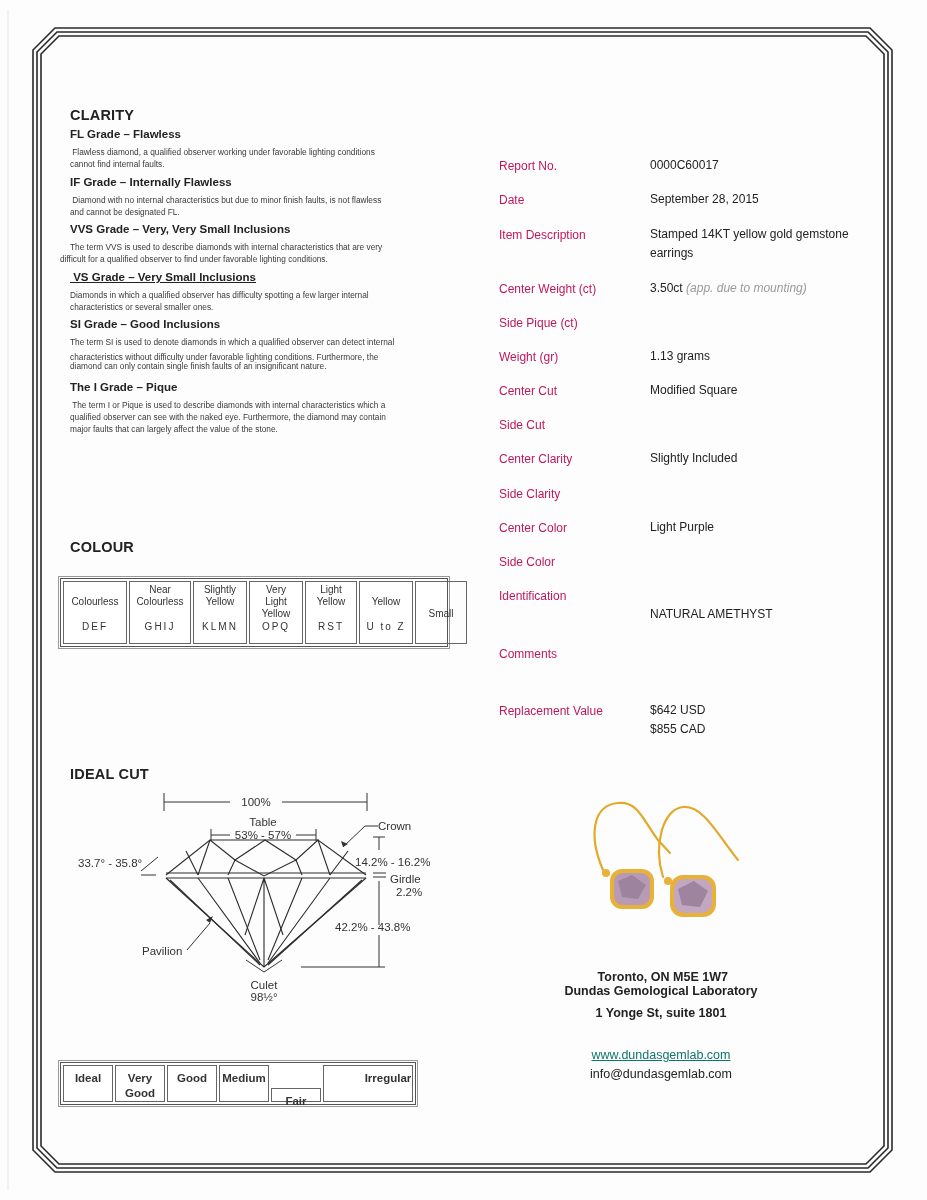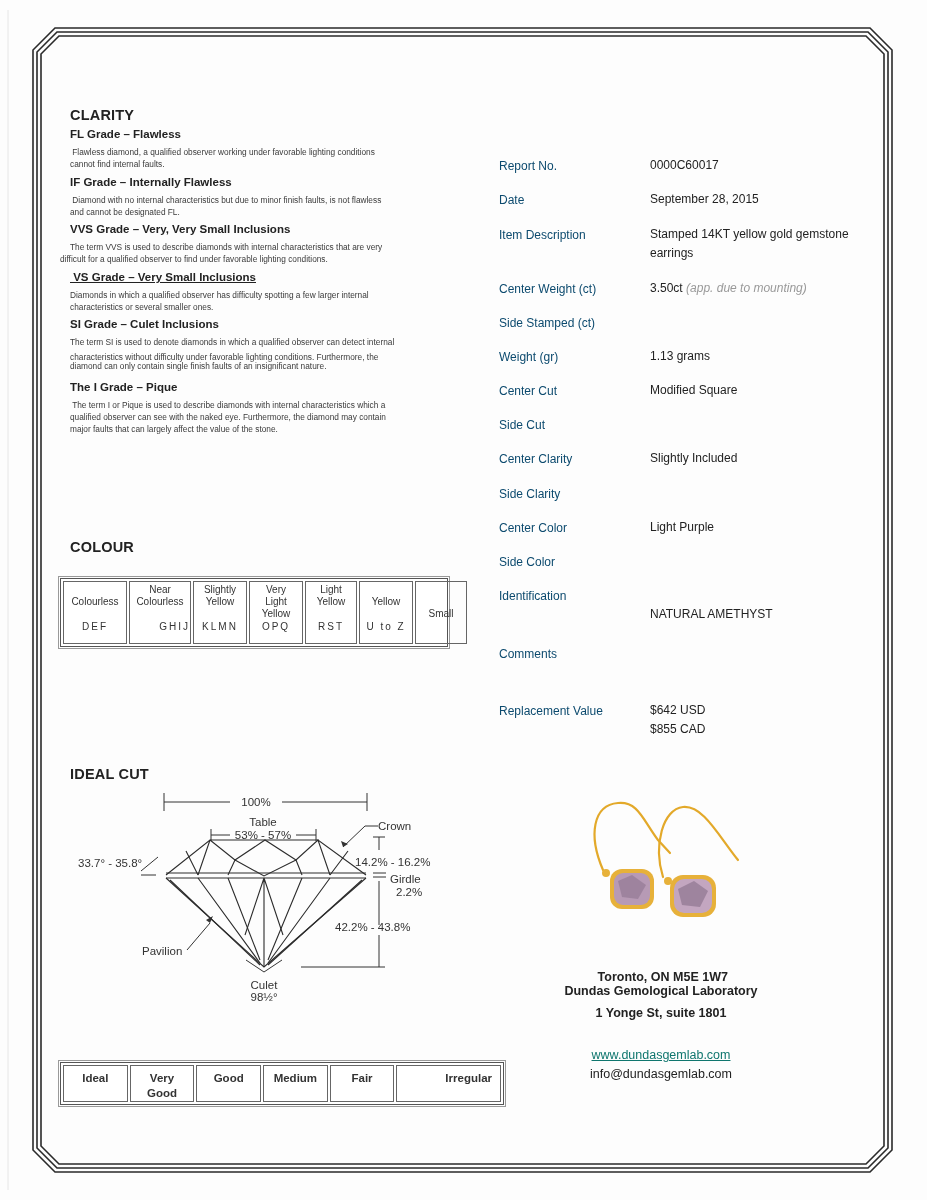--- a/index.html
+++ b/index.html
@@ -20,28 +20,28 @@
   .ctable { position: absolute; left: 60px; top: 578px; width: 388px; height: 69px;
             border: 1px solid #555; box-sizing: border-box; display: flex; padding: 2px; gap: 2px;
             background: #fff; outline: 1px solid #999; outline-offset: 1px; }
   .ccell { border: 1px solid #666; flex: 1; display: flex; flex-direction: column;
            align-items: center; justify-content: center; text-align: center;
            font-size: 10px; line-height: 12px; color: #333; position: relative; }
   .ccell .cname { position: absolute; left: 0; right: 0; }
   .ccell .cgrade { position: absolute; left: 0; right: 0; letter-spacing: 2px; }
 
   
-  .ktable { position: absolute; left: 60px; top: 1062px; width: 444px; height: 43px;
+  .ktable { position: absolute; left: 60px; top: 1062px; width: 356px; height: 43px;
             border: 1px solid #555; box-sizing: border-box; display: flex; padding: 2px; gap: 2px;
             background: #fff; outline: 1px solid #999; outline-offset: 1px; }
   .kcell { border: 1px solid #666; flex: 1; text-align: center; font-weight: bold;
            font-size: 11.5px; line-height: 15px; padding-top: 5px; color: #333; }
 
   
-  .flabel { position: absolute; left: 499px; font-size: 12px; color: #0c4a6e; }
+  .flabel { position: absolute; left: 499px; font-size: 12px; color: #be185d; }
   .fvalue { position: absolute; left: 650px; font-size: 12px; color: #222; line-height: 19px; }
   .fnote { font-style: italic; color: #999; }
 
   
   .lab { position: absolute; left: 530px; width: 262px; text-align: center; font-size: 12.5px; color: #222; }
   .lab.b { font-weight: bold; }
   .lab-link { color: #0f766e; text-decoration: underline; }
 
   svg text { font-family: "Liberation Sans", "DejaVu Sans", sans-serif; }
 </style>
@@ -65,40 +65,40 @@
     <div class="abs grade-p" style="left: 70px; top: 158px; white-space: pre;">cannot find internal faults.</div>
     <div class="abs grade-h" style="left: 70px; top: 176px; white-space: pre;">IF Grade – Internally Flawless</div>
     <div class="abs grade-p" style="left: 70px; top: 194px; white-space: pre;"> Diamond with no internal characteristics but due to minor finish faults, is not flawless</div>
     <div class="abs grade-p" style="left: 70px; top: 206px; white-space: pre;">and cannot be designated FL.</div>
     <div class="abs grade-h" style="left: 70px; top: 223px; white-space: pre;">VVS Grade – Very, Very Small Inclusions</div>
     <div class="abs grade-p" style="left: 70px; top: 241px; white-space: pre;">The term VVS is used to describe diamonds with internal characteristics that are very</div>
     <div class="abs grade-p" style="left: 60px; top: 253px; white-space: pre;">difficult for a qualified observer to find under favorable lighting conditions.</div>
     <div class="abs grade-h" style="left: 70px; top: 271px; white-space: pre; text-decoration: underline;"> VS Grade – Very Small Inclusions</div>
     <div class="abs grade-p" style="left: 70px; top: 289px; white-space: pre;">Diamonds in which a qualified observer has difficulty spotting a few larger internal</div>
     <div class="abs grade-p" style="left: 70px; top: 301px; white-space: pre;">characteristics or several smaller ones.</div>
-    <div class="abs grade-h" style="left: 70px; top: 318px; white-space: pre;">SI Grade – Culet Inclusions</div>
+    <div class="abs grade-h" style="left: 70px; top: 318px; white-space: pre;">SI Grade – Good Inclusions</div>
     <div class="abs grade-p" style="left: 70px; top: 336px; white-space: pre;">The term SI is used to denote diamonds in which a qualified observer can detect internal</div>
     <div class="abs grade-p" style="left: 70px; top: 351px; white-space: pre;">characteristics without difficulty under favorable lighting conditions. Furthermore, the</div>
     <div class="abs grade-p" style="left: 70px; top: 360px; white-space: pre;">diamond can only contain single finish faults of an insignificant nature.</div>
     <div class="abs grade-h" style="left: 70px; top: 381px; white-space: pre;">The I Grade – Pique</div>
     <div class="abs grade-p" style="left: 70px; top: 399px; white-space: pre;"> The term I or Pique is used to describe diamonds with internal characteristics which a</div>
     <div class="abs grade-p" style="left: 70px; top: 411px; white-space: pre;">qualified observer can see with the naked eye. Furthermore, the diamond may contain</div>
     <div class="abs grade-p" style="left: 70px; top: 423px; white-space: pre;">major faults that can largely affect the value of the stone.</div>
   </div>
 
 <div class="abs sec-title" style="left:70px; top:539px;">COLOUR</div>
 <div class="ctable" id="colour-table">
     <div class="ccell" style="flex: 0 0 62px;">
       <div class="cname" style="top: 14px;">Colourless</div>
       <div class="cgrade" style="top: 39px;">DEF</div>
     </div>
     <div class="ccell" style="flex: 0 0 60px;">
       <div class="cname" style="top: 2px;">Near</div>
       <div class="cname" style="top: 14px;">Colourless</div>
-      <div class="cgrade" style="top: 39px; text-align: right;">GHIJ</div>
+      <div class="cgrade" style="top: 39px;">GHIJ</div>
     </div>
     <div class="ccell" style="flex: 0 0 52px;">
       <div class="cname" style="top: 2px;">Slightly</div>
       <div class="cname" style="top: 14px;">Yellow</div>
       <div class="cgrade" style="top: 39px;">KLMN</div>
     </div>
     <div class="ccell" style="flex: 0 0 52px;">
       <div class="cname" style="top: 2px;">Very</div>
       <div class="cname" style="top: 14px;">Light</div>
       <div class="cname" style="top: 26px;">Yellow</div>
@@ -179,35 +179,35 @@
   <text x="204" y="204" text-anchor="middle" font-size="11.5" fill="#333">Culet</text>
   <text x="204" y="216" text-anchor="middle" font-size="11.5" fill="#333">98½°</text>
 </svg>
 
 <div class="ktable" id="cut-table">
     <div class="kcell" style="white-space: pre-line;">Ideal</div>
     <div class="kcell" style="white-space: pre-line;">Very
 Good</div>
     <div class="kcell" style="white-space: pre-line;">Good</div>
     <div class="kcell" style="white-space: pre-line;">Medium</div>
-    <div class="kcell" style="white-space: pre-line;">Fair</div>
+    <div class="kcell" style="white-space: pre-line; margin-top: 23px;">Fair</div>
     <div class="kcell" style="white-space: pre-line; padding-left: 40px;">Irregular</div>
   </div>
 
 <div id="report-fields">
     <div class="flabel" style="top: 159px;">Report No.</div>
     <div class="fvalue" style="top: 156px; white-space: pre-line;"><span>0000C60017</span></div>
     <div class="flabel" style="top: 193px;">Date</div>
     <div class="fvalue" style="top: 190px; white-space: pre-line;"><span>September 28, 2015</span></div>
     <div class="flabel" style="top: 228px;">Item Description</div>
     <div class="fvalue" style="top: 225px; white-space: pre-line;"><span>Stamped 14KT yellow gold gemstone
 earrings</span></div>
     <div class="flabel" style="top: 282px;">Center Weight (ct)</div>
     <div class="fvalue" style="top: 279px; white-space: pre-line;"><span>3.50ct</span> <span class="fnote">(app. due to mounting)</span></div>
-    <div class="flabel" style="top: 316px;">Side Stamped (ct)</div>
+    <div class="flabel" style="top: 316px;">Side Pique (ct)</div>
     <div class="flabel" style="top: 350px;">Weight (gr)</div>
     <div class="fvalue" style="top: 347px; white-space: pre-line;"><span>1.13 grams</span></div>
     <div class="flabel" style="top: 384px;">Center Cut</div>
     <div class="fvalue" style="top: 381px; white-space: pre-line;"><span>Modified Square</span></div>
     <div class="flabel" style="top: 418px;">Side Cut</div>
     <div class="flabel" style="top: 452px;">Center Clarity</div>
     <div class="fvalue" style="top: 449px; white-space: pre-line;"><span>Slightly Included</span></div>
     <div class="flabel" style="top: 487px;">Side Clarity</div>
     <div class="flabel" style="top: 521px;">Center Color</div>
     <div class="fvalue" style="top: 518px; white-space: pre-line;"><span>Light Purple</span></div>

